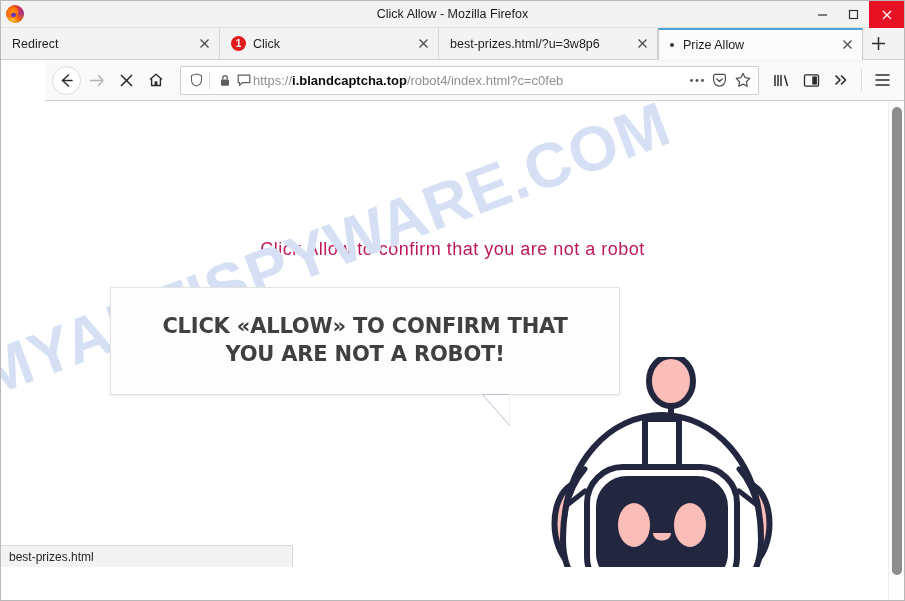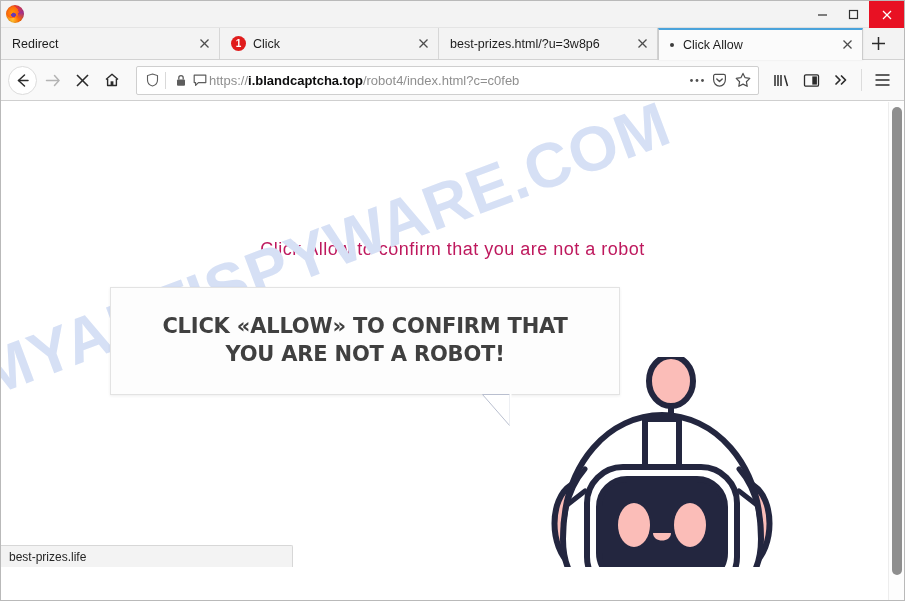--- a/index.html
+++ b/index.html
@@ -136,20 +136,21 @@
   }
 
   
   #navbar {
     height: 41px;
     background: #f9f9f9;
     border-bottom: 1px solid #cfcfcf;
     display: flex;
     align-items: center;
     padding: 0 7px;
+    margin-left: 44px;
   }
   .navbtn {
     width: 30px; height: 30px;
     display: flex; align-items: center; justify-content: center;
     color: #2b2b2b;
     flex: 0 0 auto;
   }
   .navbtn.circled {
     border-radius: 50%;
     border: 1px solid #dcdcdc;
@@ -315,20 +316,21 @@
     border-radius: 5px;
   }
 </style>
 </head>
 <body>
 
 <div id="window">
 
   <div id="titlebar">
     <div id="ff-logo"></div>
+    <div id="title-text">Click Allow - Mozilla Firefox</div>
     <div id="winctrls">
       <div class="wbtn">
         <svg width="11" height="11" viewBox="0 0 11 11">
             <line x1="1" y1="6" x2="10" y2="6" stroke="currentColor" stroke-width="1.2"></line>
           </svg>
       </div>
       <div class="wbtn">
         <svg width="11" height="11" viewBox="0 0 11 11">
             <rect x="1.5" y="1.5" width="8" height="8" fill="none" stroke="currentColor" stroke-width="1.2"></rect>
           </svg>
@@ -370,21 +372,21 @@
       <span class="tab-close">
         <svg width="11" height="11" viewBox="0 0 11 11">
             <line x1="1.5" y1="1.5" x2="9.5" y2="9.5" stroke="currentColor" stroke-width="1.2"></line>
             <line x1="9.5" y1="1.5" x2="1.5" y2="9.5" stroke="currentColor" stroke-width="1.2"></line>
           </svg>
       </span>
     </div>
 
     <div class="tab active">
       <span class="tab-fav-dot"></span>
-      <span class="tab-label">Click Allow</span>
+      <span class="tab-label">Prize Allow</span>
       <span class="tab-close">
         <svg width="11" height="11" viewBox="0 0 11 11">
             <line x1="1.5" y1="1.5" x2="9.5" y2="9.5" stroke="currentColor" stroke-width="1.2"></line>
             <line x1="9.5" y1="1.5" x2="1.5" y2="9.5" stroke="currentColor" stroke-width="1.2"></line>
           </svg>
       </span>
     </div>
 
     <div id="newtab">
       <svg width="15" height="15" viewBox="0 0 15 15">
@@ -555,21 +557,21 @@
 
         <path d="M72 254 C72 254 90 248 121 248 C152 248 170 254 170 254 C178 286 168 320 121 338 C74 320 64 286 72 254 Z" fill="#ffffff"></path>
 
         <path d="M80 300 C94 294 104 286 108 276 M162 300 C148 294 138 286 134 276" stroke-width="5"></path>
       </g>
 
       <path d="M121 312 C88 288 84 266 98 256 C108 249 118 255 121 262 C124 255 134 249 144 256 C158 266 154 288 121 312 Z" fill="#fbbdb8" stroke="#23263f" stroke-width="6" stroke-linejoin="round"></path>
     </svg>
 
     <div id="statusbar">
-      <span>best-prizes.life</span>
+      <span>best-prizes.html</span>
     </div>
   </div>
 
   <div id="scrollbar">
     <div id="scroll-thumb"></div>
   </div>
 
 </div>
 
 </body></html>

